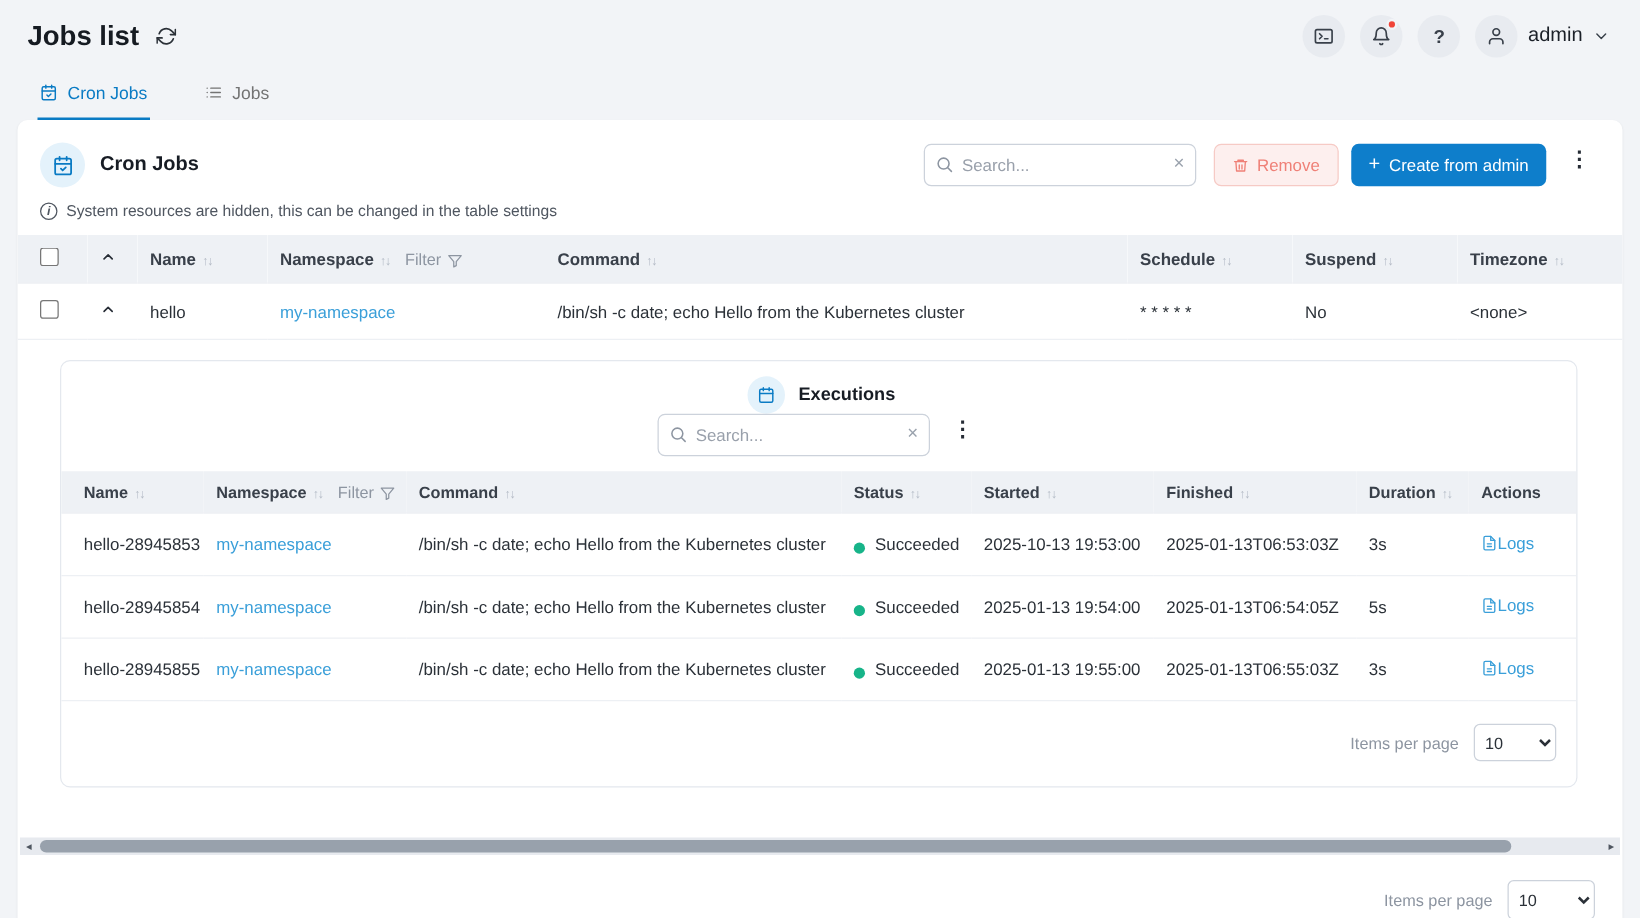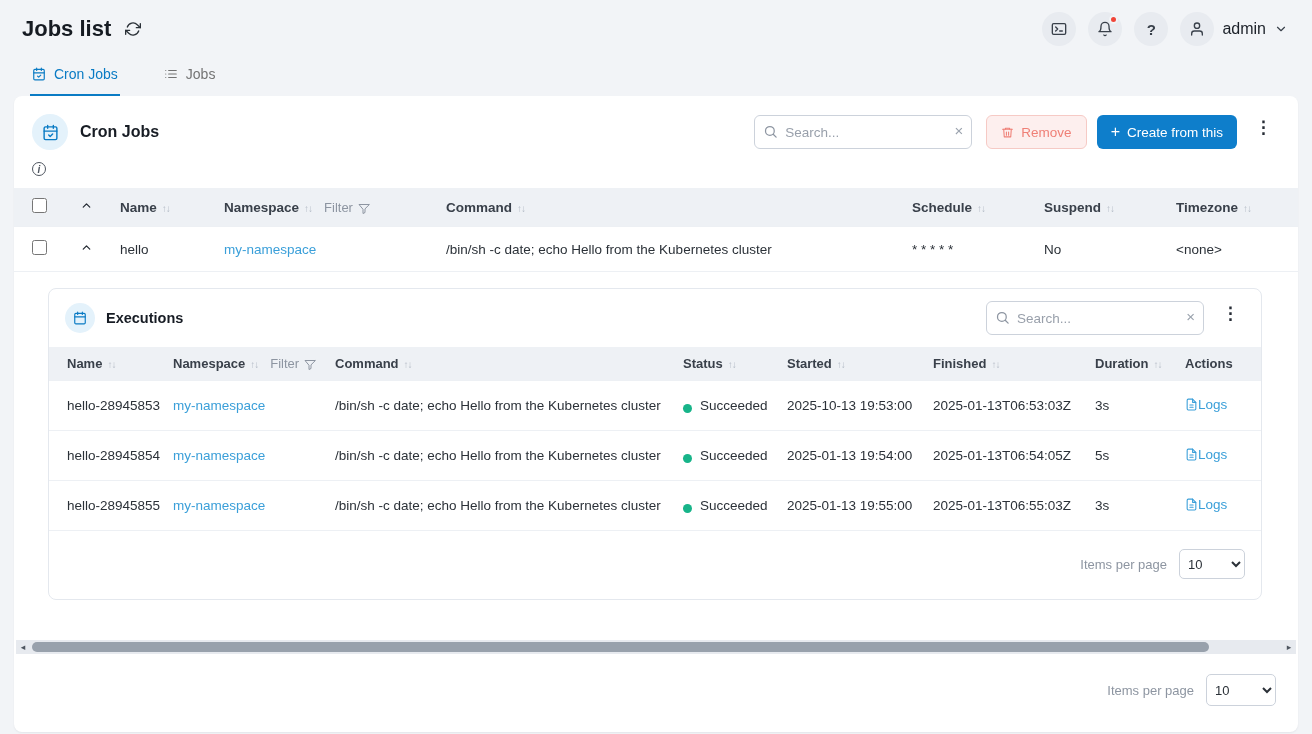--- a/index.html
+++ b/index.html
@@ -54,21 +54,21 @@
   td{padding:13px 10px;border-bottom:1px solid #edf0f4;border-top:1px solid #edf0f4;white-space:nowrap;overflow:hidden;color:#2b3138;}
   .sort{color:#b4bbc6;font-size:10px;margin-left:5px;letter-spacing:-1px;font-weight:400;}
   .filter{color:#8d95a1;font-weight:400;margin-left:12px;font-size:13px;display:inline-flex;align-items:flex-end;gap:5px;cursor:pointer;}
   .cell-check{padding-left:18px;}
   input[type=checkbox]{width:15px;height:15px;accent-color:var(--accent);cursor:pointer;}
   .expander{background:none;border:none;color:#262c35;cursor:pointer;padding:0;}
   .link{color:var(--link);cursor:pointer;}
   
   .expanded{padding:16px 36px 26px 34px;}
   .inner-card{border:1px solid #e4e8ee;border-radius:8px;overflow:hidden;}
-  .inner-header{display:flex;justify-content:space-between;align-items:center;padding:12px 12px 12px 16px;}
+  .inner-header{display:flex;justify-content:space-between;align-items:center;padding:12px 12px 12px 16px;flex-direction:column;}
   .inner-title{display:flex;align-items:center;gap:11px;}
   .inner-title h3{font-size:14.5px;font-weight:700;color:#171c24;}
   .inner-card th{font-size:13px;padding:9px 10px;}
   .inner-card td{padding:16px 10px;}
   .status{display:flex;align-items:flex-end;gap:8px;}
   .dot{width:9px;height:9px;border-radius:50%;background:var(--success);flex:none;}
   .logs-link{display:inline-flex;align-items:center;gap:0;color:var(--link);cursor:pointer;background:none;border:none;font-size:13.5px;font-family:inherit;}
   .pager{display:flex;justify-content:flex-end;align-items:center;gap:12px;padding:18px 16px 20px;color:#8d95a1;font-size:13px;}
   .pager select{height:30px;width:66px;border:1px solid #ccd2db;border-radius:5px;font-size:13px;color:#2b3138;padding:0 4px;background:#fff;font-family:inherit;cursor:pointer;}
   
@@ -185,28 +185,29 @@
               <path d="M3 6h18"></path>
               <path d="M8 6V4h8v2"></path>
               <path d="M19 6l-1 14H6L5 6"></path>
               <path d="M10 11v6M14 11v6"></path>
             </svg>
         </span>
         <span>Remove</span>
       </button>
       <button class="btn-create">
         <span class="plus">+</span>
-        <span>Create from this</span>
+        <span>Create from admin</span>
       </button>
       <button class="kebab">⋮</button>
     </div>
   </div>
 
   <div class="notice">
     <span class="info-i">i</span>
+    <span>System resources are hidden, this can be changed in the table settings</span>
   </div>
 
   <table>
     <colgroup>
       <col style="width:56px">
         <col style="width:40px">
         <col style="width:104px">
         <col style="width:222px">
       <col>
         <col style="width:132px">

